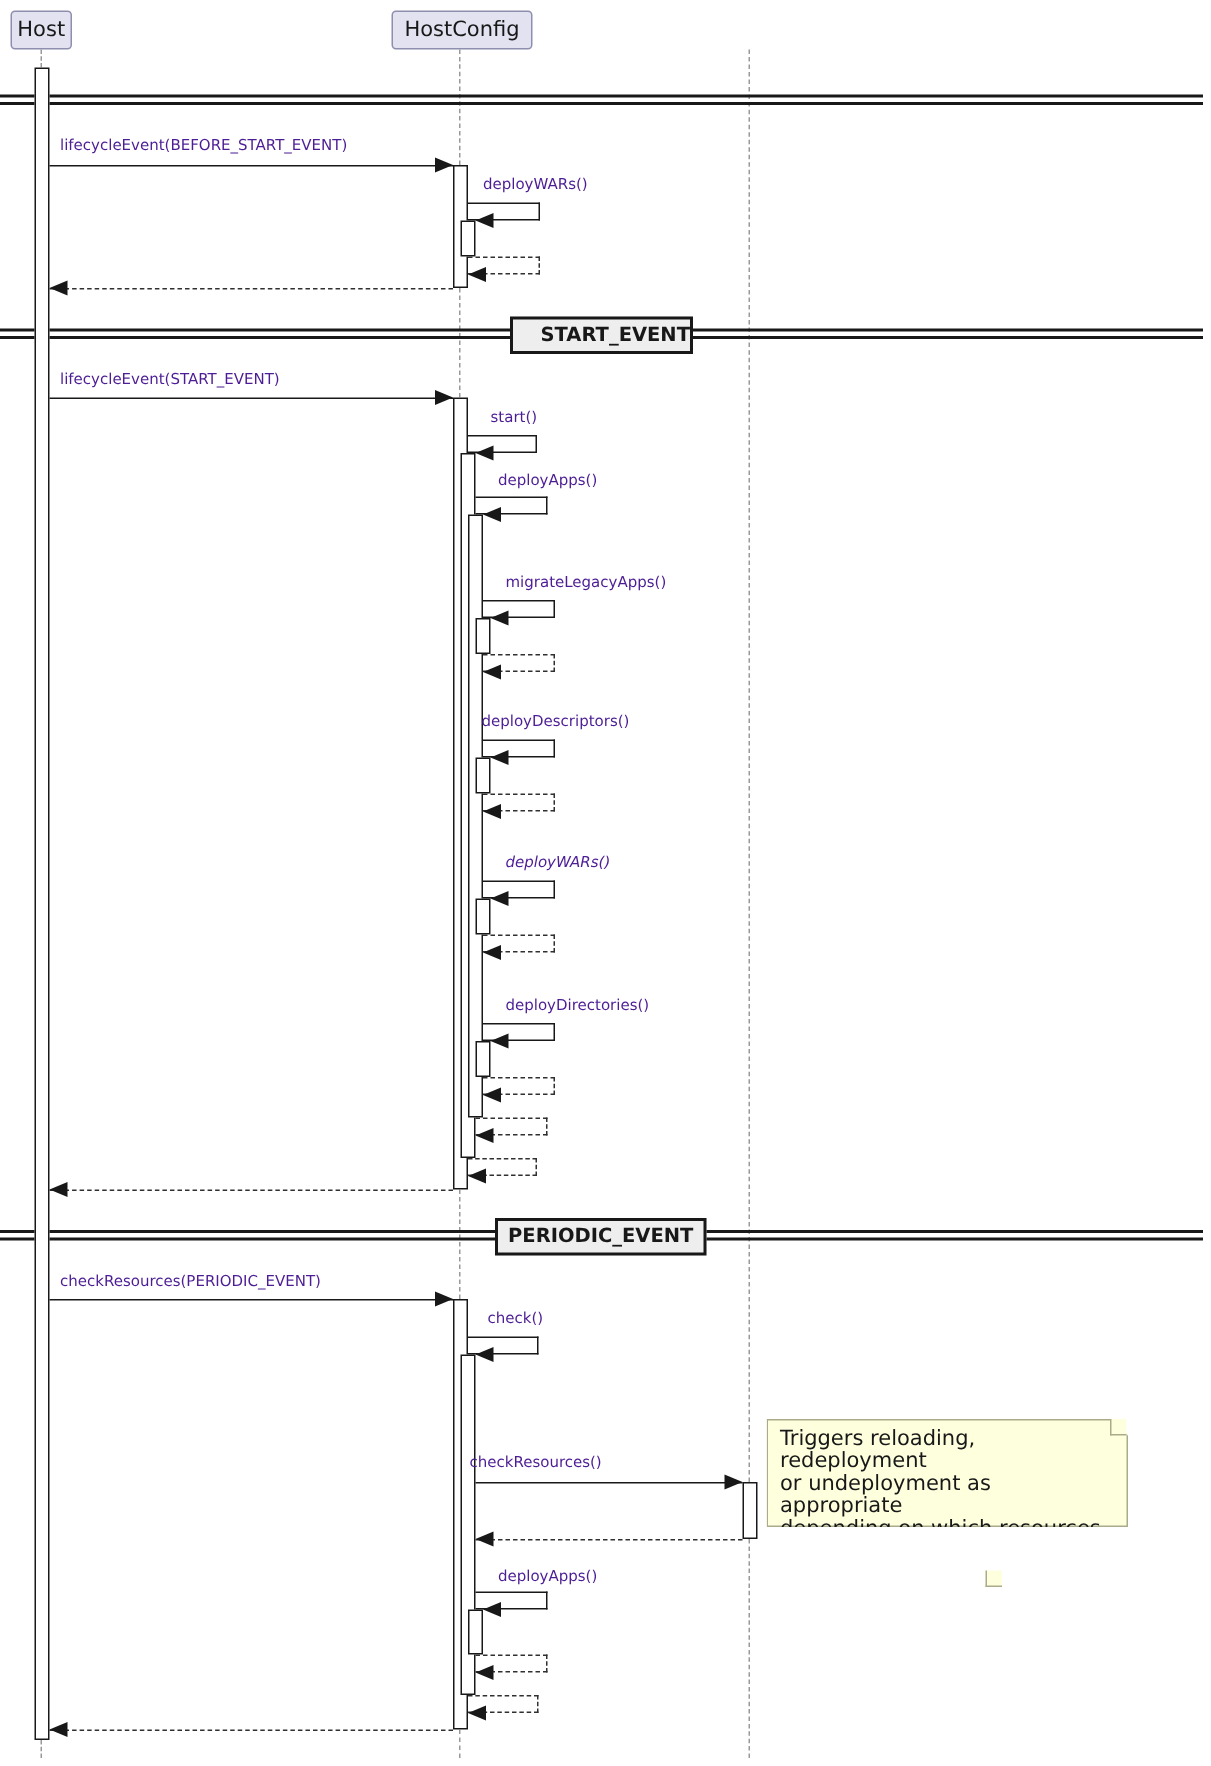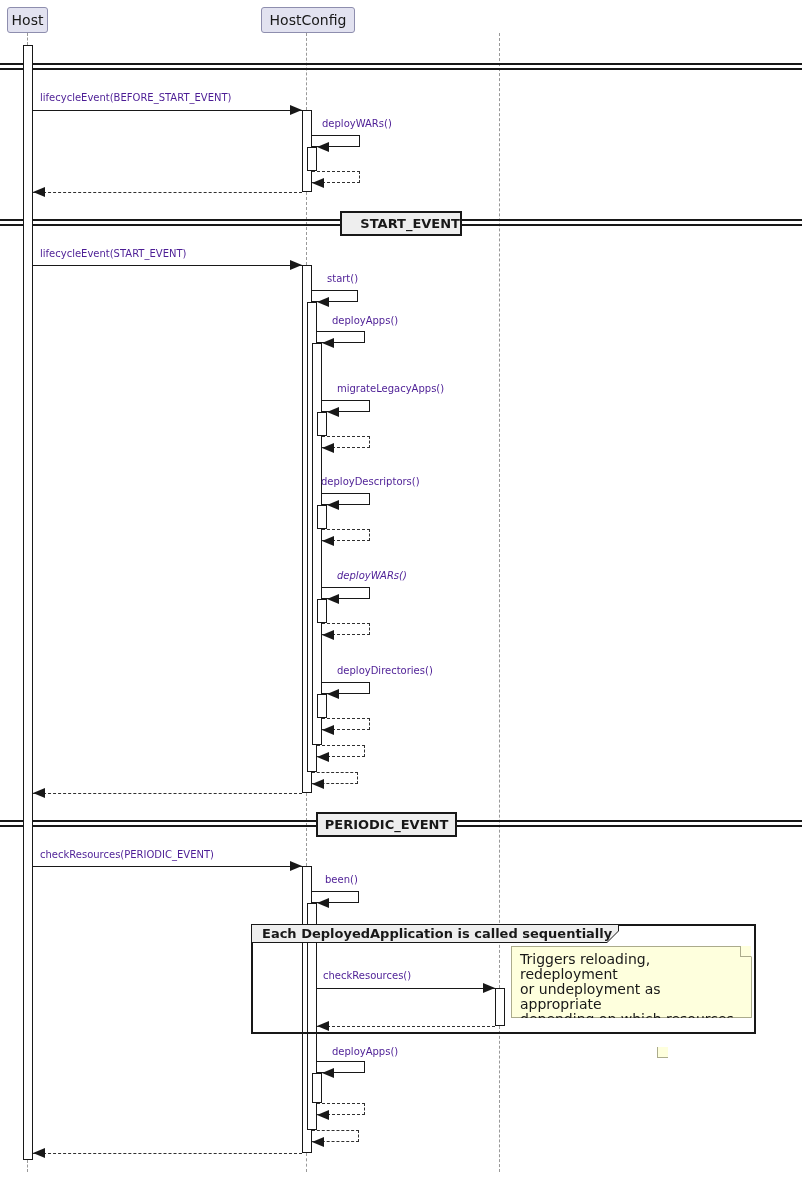--- a/index.html
+++ b/index.html
@@ -96,21 +96,21 @@
   <div class="bar" style="left:317px; top:599px; height:24px;"></div>
   <div class="bar" style="left:317px; top:694px; height:24px;"></div>
   <div class="bar" style="left:302px; top:866px; height:287px;"></div>
   <div class="bar" style="left:307px; top:903px; height:227px;"></div>
   <div class="bar" style="left:312px; top:1073px; height:30px;"></div>
   <div class="bar" style="left:495px; top:988px; height:38px;"></div>
 
   <div class="divbox" style="left:340px; top:211px; width:122px;justify-content:flex-end;">
     <span>START_EVENT</span>
   </div>
-  <div class="divbox" style="left:316px; top:812px; width:141px;justify-content:center;">
+  <div class="divbox" style="left:330px; top:812px; width:141px;justify-content:center;">
     <span>PERIODIC_EVENT</span>
   </div>
 
   <div class="mlabel" style="left:40px; top:92px;">lifecycleEvent(BEFORE_START_EVENT)</div>
   <div class="msg" style="left:33px; top:110px; width:269px;"></div>
   <div class="arr-r" style="left:290px; top:105px;"></div>
 
   <div class="mlabel" style="left:322px; top:118px;">deployWARs()</div>
   <div class="loop" style="left:312px; top:135px; width:48px; height:12px;"></div>
   <div class="arr-l" style="left:317px; top:142px;"></div>
@@ -161,33 +161,26 @@
   <div class="rloop" style="left:312px; top:772px; width:46px; height:12px;"></div>
   <div class="arr-l" style="left:312px; top:779px;"></div>
 
   <div class="rmsg" style="left:33px; top:793px; width:269px;"></div>
   <div class="arr-l" style="left:33px; top:788px;"></div>
 
   <div class="mlabel" style="left:40px; top:849px;">checkResources(PERIODIC_EVENT)</div>
   <div class="msg" style="left:33px; top:866px; width:269px;"></div>
   <div class="arr-r" style="left:290px; top:861px;"></div>
 
-  <div class="mlabel" style="left:325px; top:874px;">been()</div>
+  <div class="mlabel" style="left:325px; top:874px;">check()</div>
   <div class="loop" style="left:312px; top:891px; width:47px; height:12px;"></div>
   <div class="arr-l" style="left:317px; top:898px;"></div>
 
-  <div class="frame" style="left:251px; top:924px; width:505px; height:110px;">
-    <div class="frame-head-outer" style="width:368px; height:19px;">
-      <div class="frame-head-inner" style="width:366px; height:17px;">
-        <span>Each DeployedApplication is called sequentially</span>
-      </div>
-    </div>
-  </div>
-
-  <div class="mlabel" style="left:323px; top:970px;text-align:center;">checkResources()</div>
+
+  <div class="mlabel" style="left:313px; top:970px;text-align:center;">checkResources()</div>
   <div class="msg" style="left:317px; top:988px; width:178px;"></div>
   <div class="arr-r" style="left:483px; top:983px;"></div>
   <div class="rmsg" style="left:317px; top:1026px; width:178px;"></div>
   <div class="arr-l" style="left:317px; top:1021px;"></div>
 
   <div class="note" style="left:511px; top:946px; width:241px; height:72px;">Triggers reloading, redeployment
 or undeployment as appropriate
 depending on which resources have
 been added, removed and/or changed.</div>
   <div class="fold" style="left:740px; top:946px;"></div>

